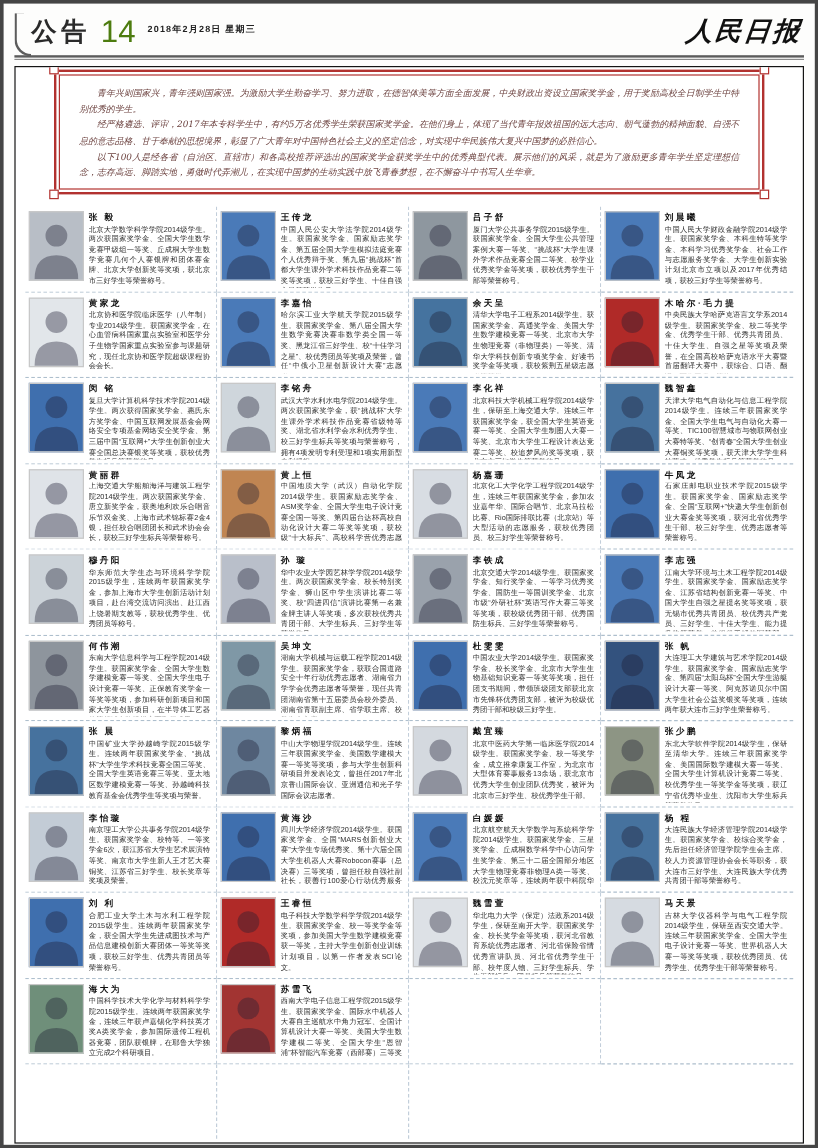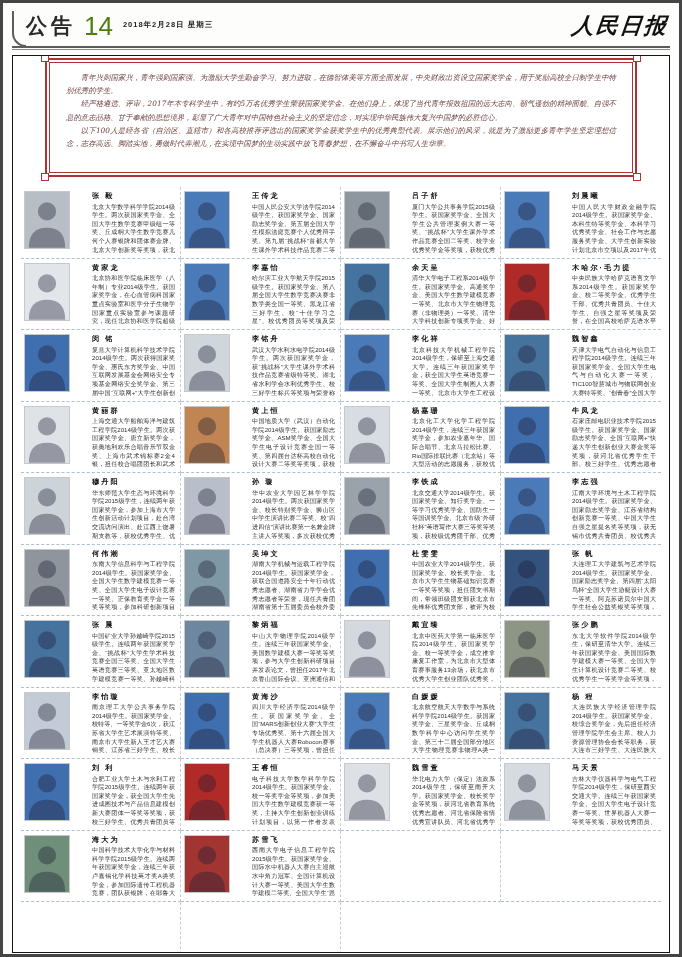--- a/index.html
+++ b/index.html
@@ -21,30 +21,30 @@
   .paper-logo{ margin-left:auto; font-family:"DejaVu Serif","Liberation Serif",serif;
     font-style:italic; font-weight:bold; font-size:22px; color:#111; letter-spacing:2px; transform:skewX(-6deg);}
   .masthead-rule{ height:2px; background:#5c5c5c; margin-top:1px;}
   .masthead-rule2{ height:1px; background:#8a8a8a; margin-top:1px;}
   
   .content-box{ margin-top:5px; border:1px solid #141414; height:898px; padding:2px 6px 4px; overflow:hidden; background:#fff;}
   .main-title{ text-align:center; font-size:33px; font-weight:900; letter-spacing:7px;
     color:var(--red); margin:12px 0 10px; font-family:"Liberation Sans",sans-serif;
     text-shadow:0.5px 0.5px 0 rgba(120,20,20,.35);}
   
-  .intro-frame{ position:relative; margin:4px 30px 14px; border:1px solid var(--red); padding:8px 16px 22px;}
+  .intro-frame{ position:relative; margin:4px 30px 14px; border:1px solid var(--red); padding:8px 16px 7px;}
   .intro-frame::before{ content:""; position:absolute; inset:-5px; border:2px solid var(--red); pointer-events:none;}
   .corner{ position:absolute; width:8px; height:8px; background:#fff; border:1.5px solid var(--red); z-index:2;}
   .corner.tl{ left:-9px; top:-9px;} .corner.tr{ right:-9px; top:-9px;}
   .corner.bl{ left:-9px; bottom:-9px;} .corner.br{ right:-9px; bottom:-9px;}
   .intro-frame p{ font-family:"DejaVu Serif","Liberation Serif",serif; font-style:italic;
     font-size:7.4px; line-height:1.78; color:#6d4340; text-indent:2em; text-align:justify;}
   
   .grid{ display:grid; grid-template-columns:repeat(4,1fr); margin:2px 2px 0;}
-  .cell{ display:flex; gap:22px; padding:4px 5px 3px 3px; min-height:62px;
+  .cell{ display:flex; gap:4px; padding:4px 5px 3px 3px; min-height:62px;
     border-bottom:1px dashed #aebfcd; border-right:1px dashed #c2ceda;}
   .cell:nth-child(4n){ border-right:none;}
   .cell:nth-child(n+41){ border-bottom:none;}
   .photo{ flex:0 0 46px; height:58px; border:1px solid #c8c8c8; overflow:hidden; position:relative;}
   .photo svg{ position:absolute; inset:0; width:100%; height:100%;}
   .info{ flex:1; min-width:0;}
   .sname{ font-size:7.2px; font-weight:bold; color:#111; letter-spacing:2px; margin-bottom:1.5px;}
   .sbio{ font-size:6.1px; line-height:1.42; color:#2f2f2f; text-align:justify;
     overflow:hidden; max-height:52px;}
 </style>

